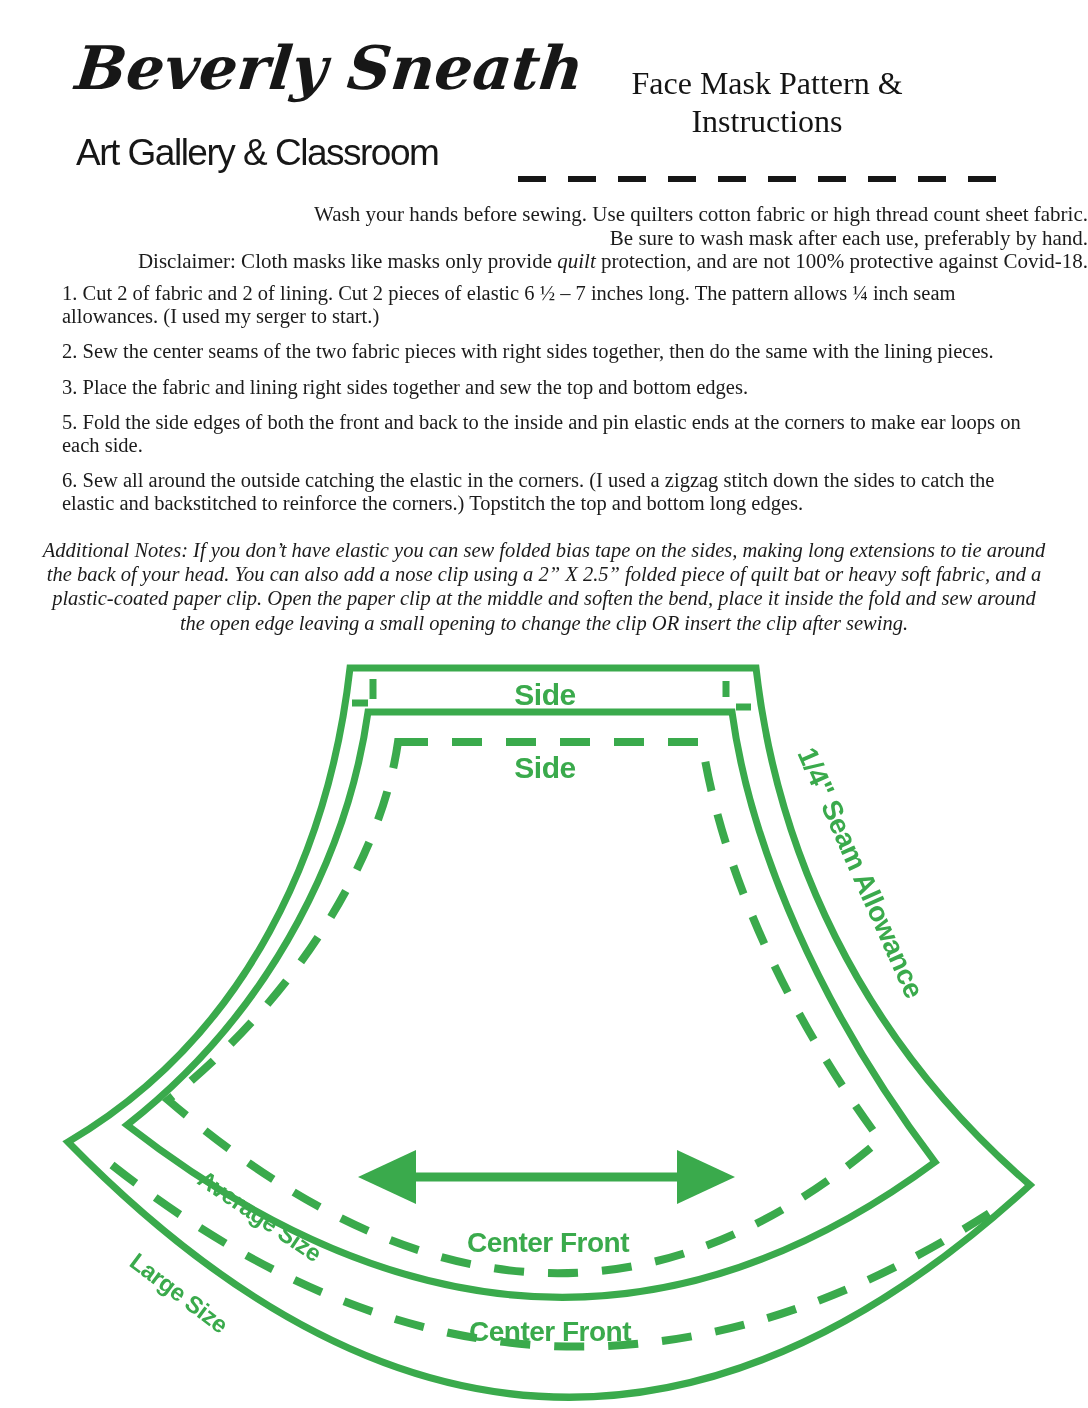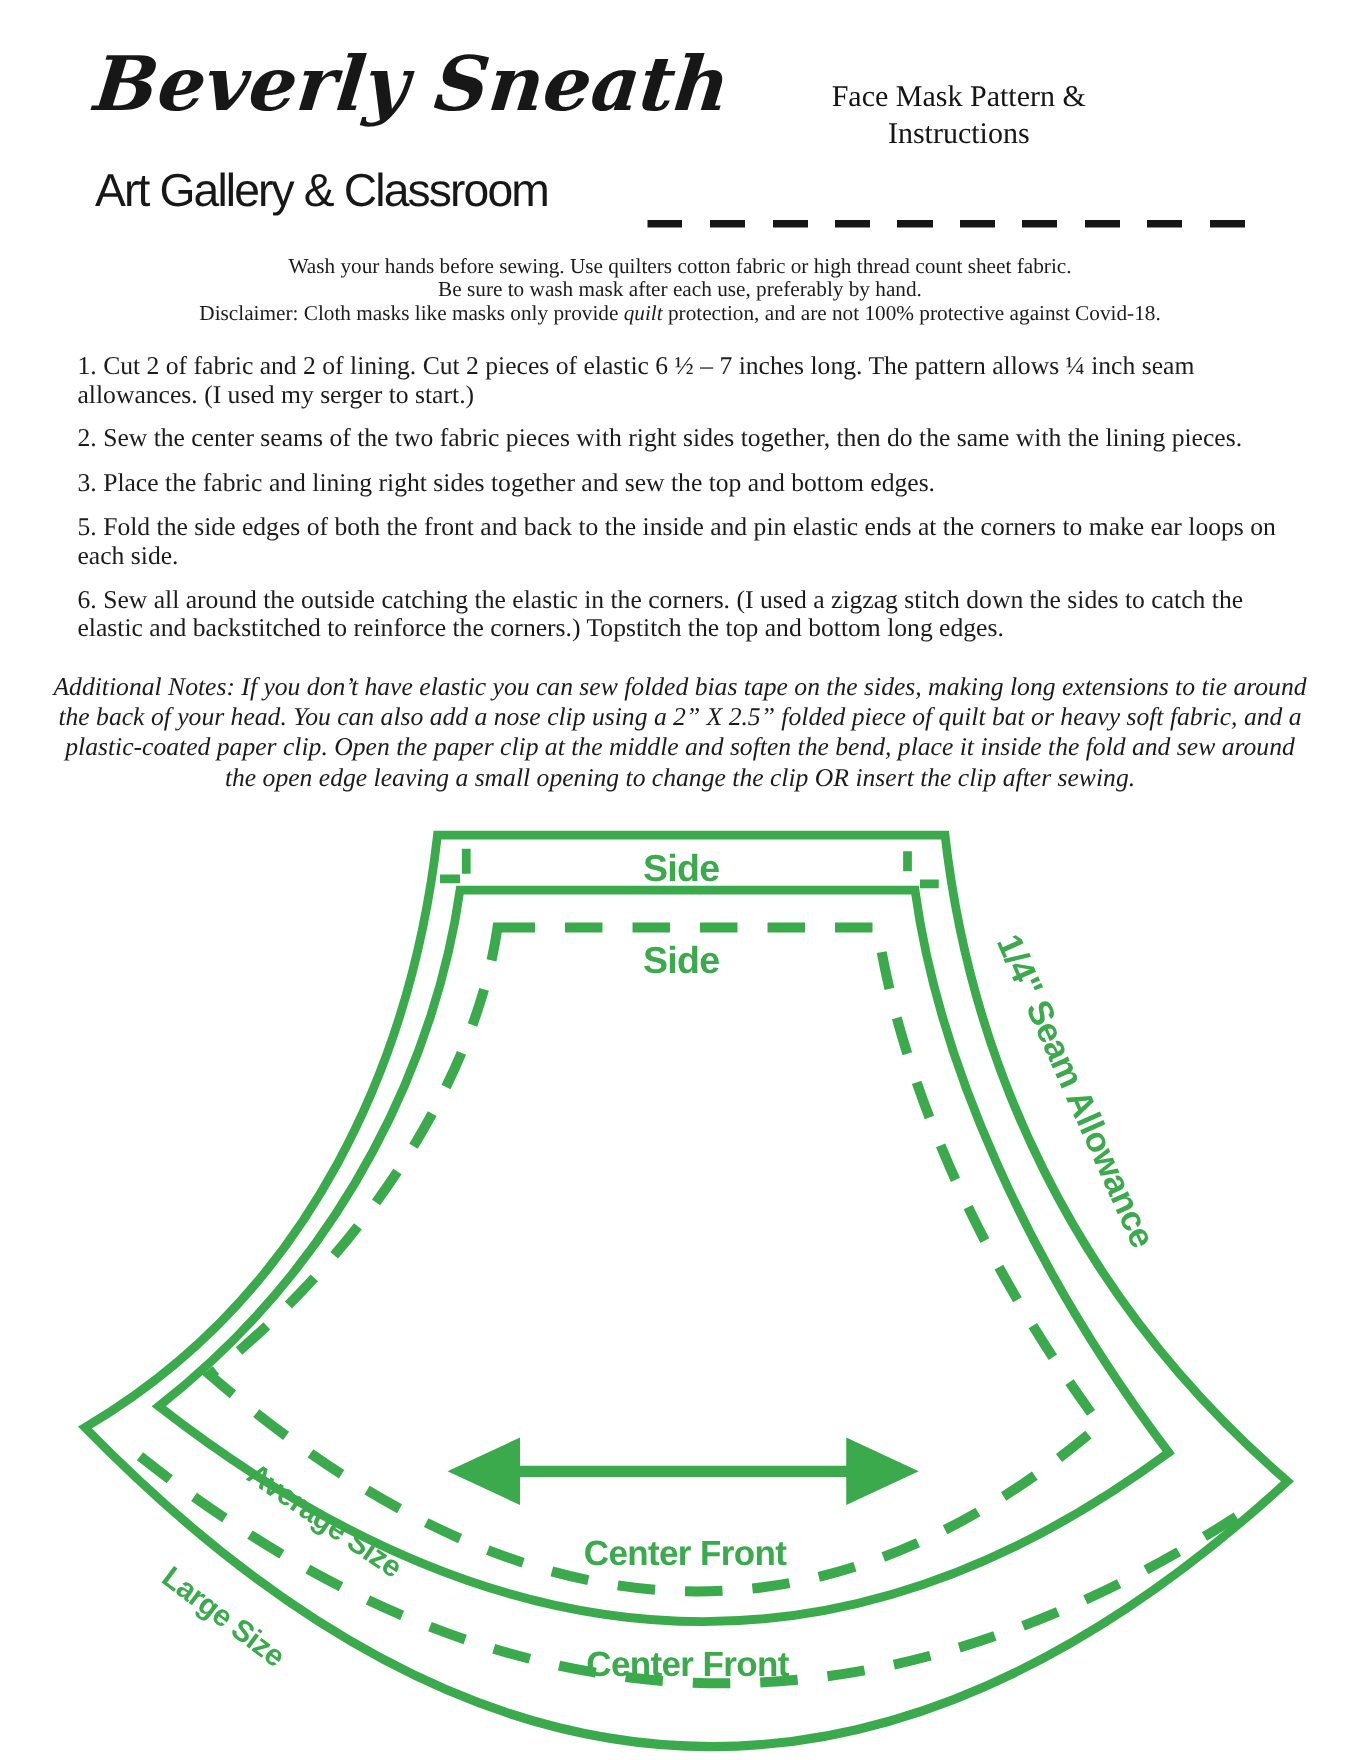--- a/index.html
+++ b/index.html
@@ -25,30 +25,30 @@
     white-space:nowrap;
   }
   .logo-sub{
     position:absolute;left:76px;top:132px;width:430px;
     font-family:"Liberation Sans", sans-serif;
     font-weight:400;font-size:37px;letter-spacing:-1.5px;color:#171717;
     white-space:nowrap;
   }
   .doc-title{
     position:absolute;left:520px;top:64px;width:494px;
-    text-align:center;font-size:24px;line-height:1.2;color:#141414;
+    text-align:center;font-size:32px;line-height:1.2;color:#141414;
   }
   .title-rule{
     position:absolute;left:518px;top:176px;width:494px;height:6px;
     background:repeating-linear-gradient(90deg,#161616 0 28px,transparent 28px 50px);
   }
   
   .intro{
     position:absolute;left:0;top:203px;width:1088px;
-    text-align:center;font-size:17px;line-height:1.12;
+    text-align:right;font-size:21px;line-height:1.12;
   }
   .intro .em{font-style:italic;}
   
   .steps{
     position:absolute;left:62px;top:282px;width:972px;
     font-size:20.5px;line-height:1.1;
   }
   .step{margin:0 0 13px 0;}
   
   .notes{

